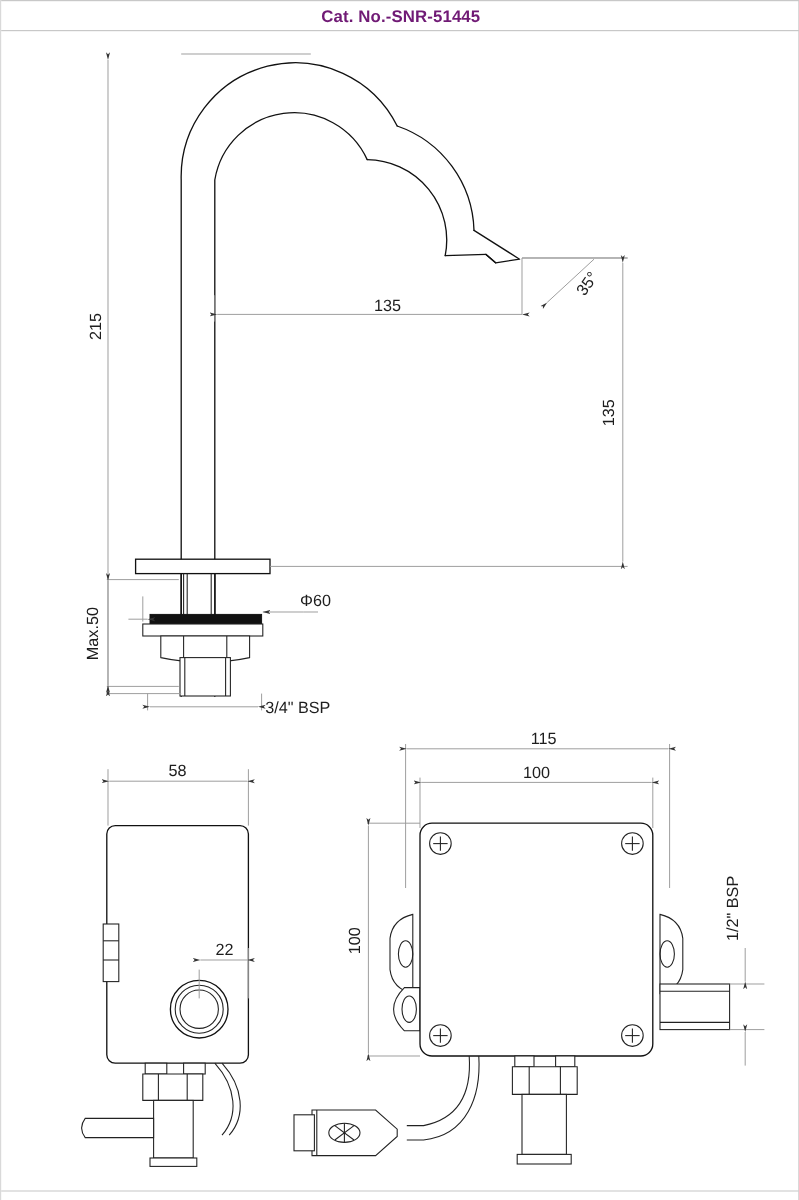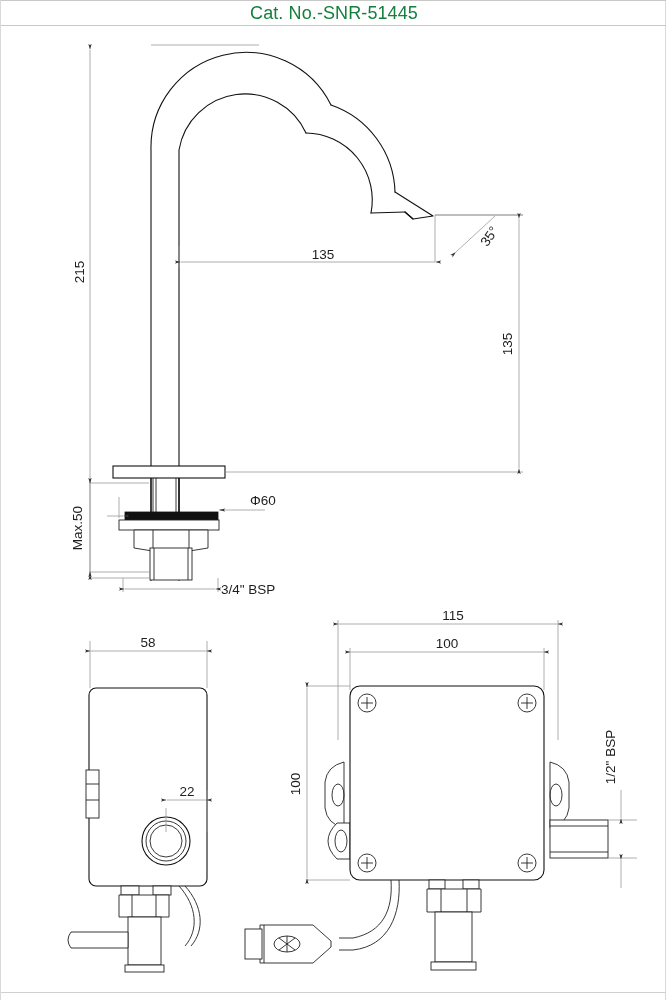--- a/index.html
+++ b/index.html
@@ -18,21 +18,21 @@
     border-right:1px solid #d9d9d9;
   }
   #titlebar{
     position:absolute;left:0;top:0;width:666px;height:26px;
     box-sizing:border-box;
     border-top:1px solid #c8c8c8;
     border-bottom:1px solid #c8c8c8;
     display:flex;align-items:center;justify-content:center;
   }
   #titlebar .cat{
-    font-size:18px;letter-spacing:.1px;color:#15803d;
+    font-size:14px;letter-spacing:.1px;color:#701a75;font-weight:bold;
   }
   #bottomrule{
     position:absolute;left:0;top:992px;width:666px;height:0;
     border-top:1px solid #d0d0d0;
   }
   svg.draw{
     position:absolute;left:0;top:0;width:666px;height:1000px;
     overflow:visible;
   }
   .obj{fill:none;stroke:#111111;stroke-width:1.1;stroke-linejoin:round;stroke-linecap:round;}

